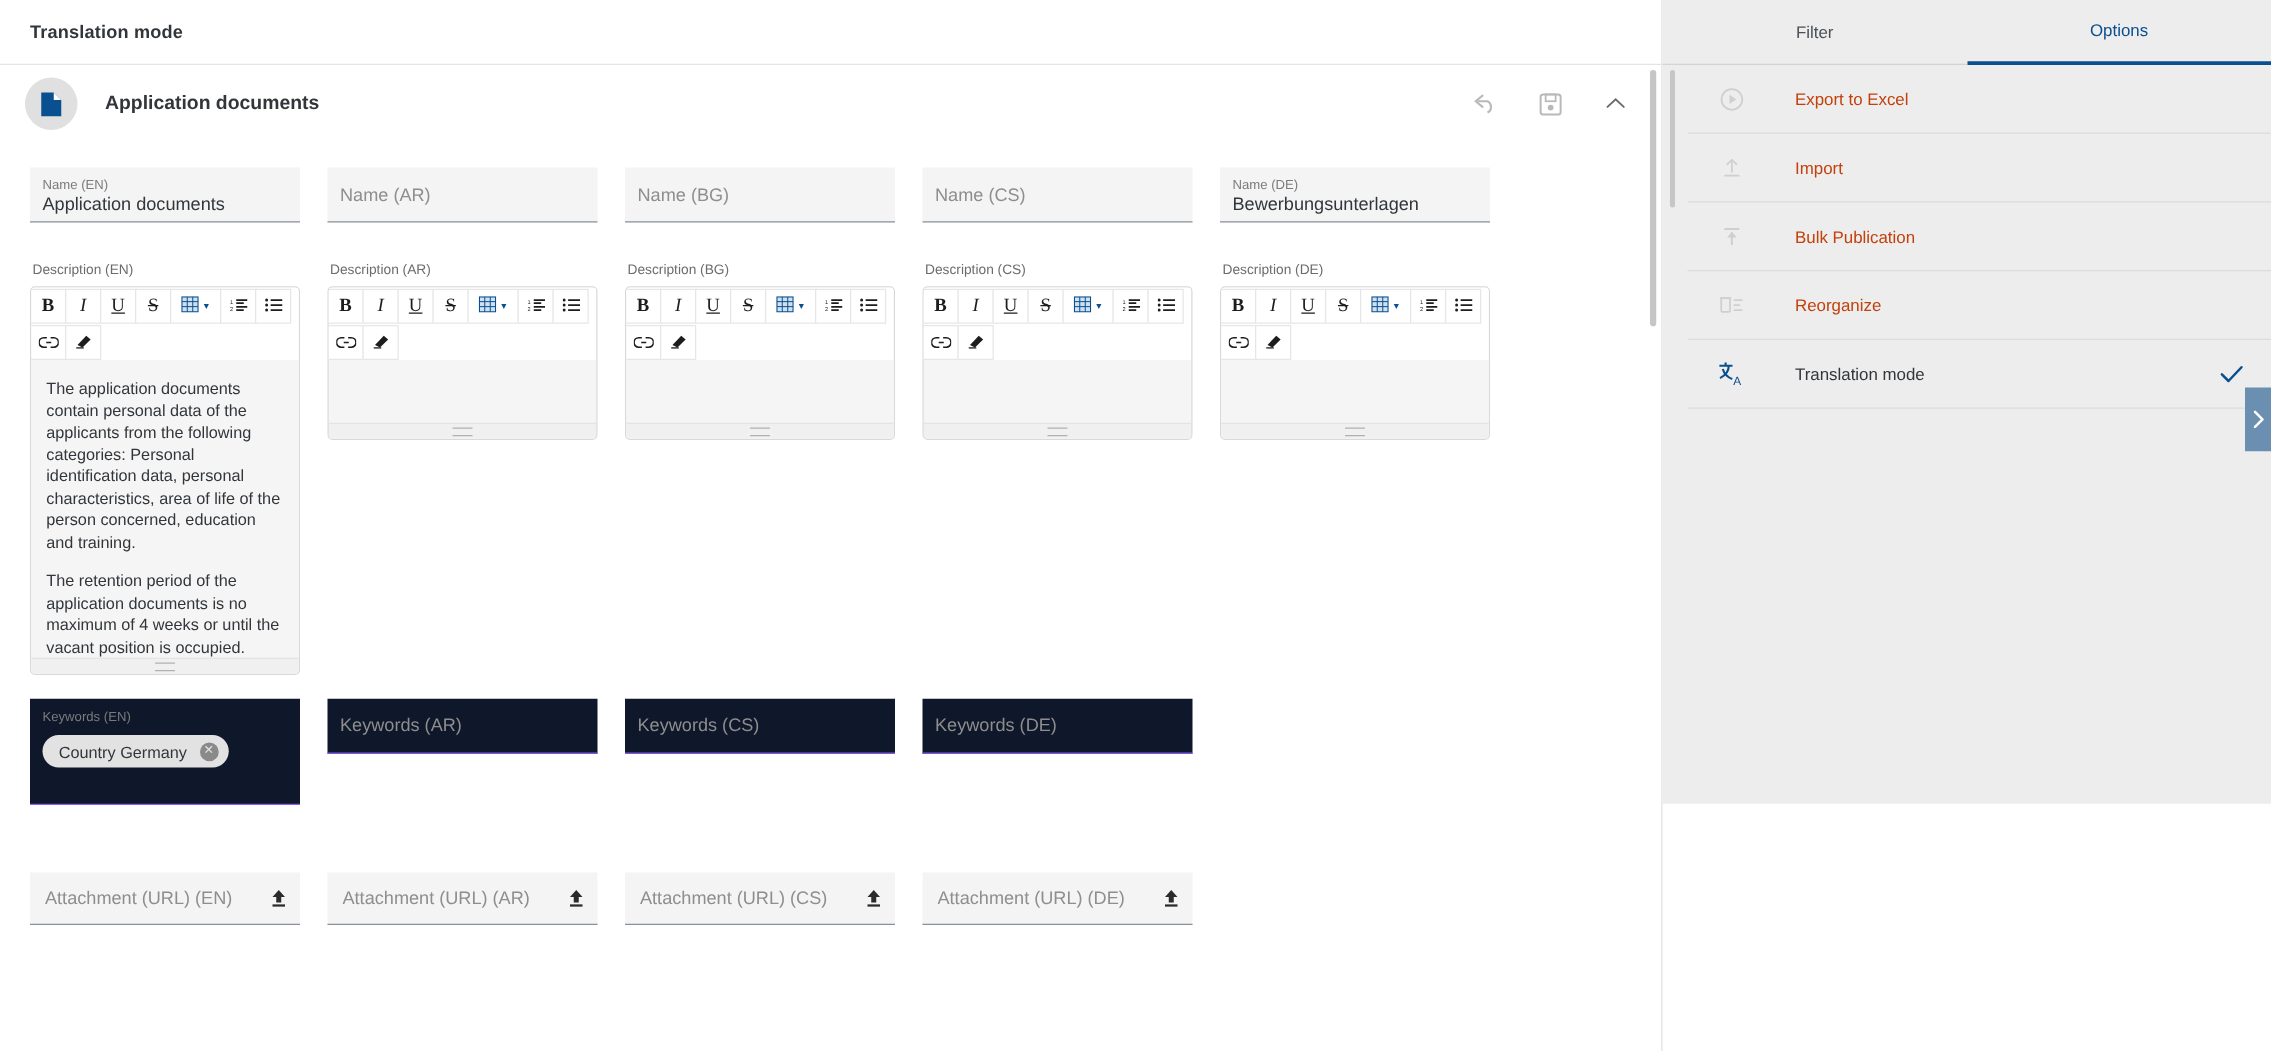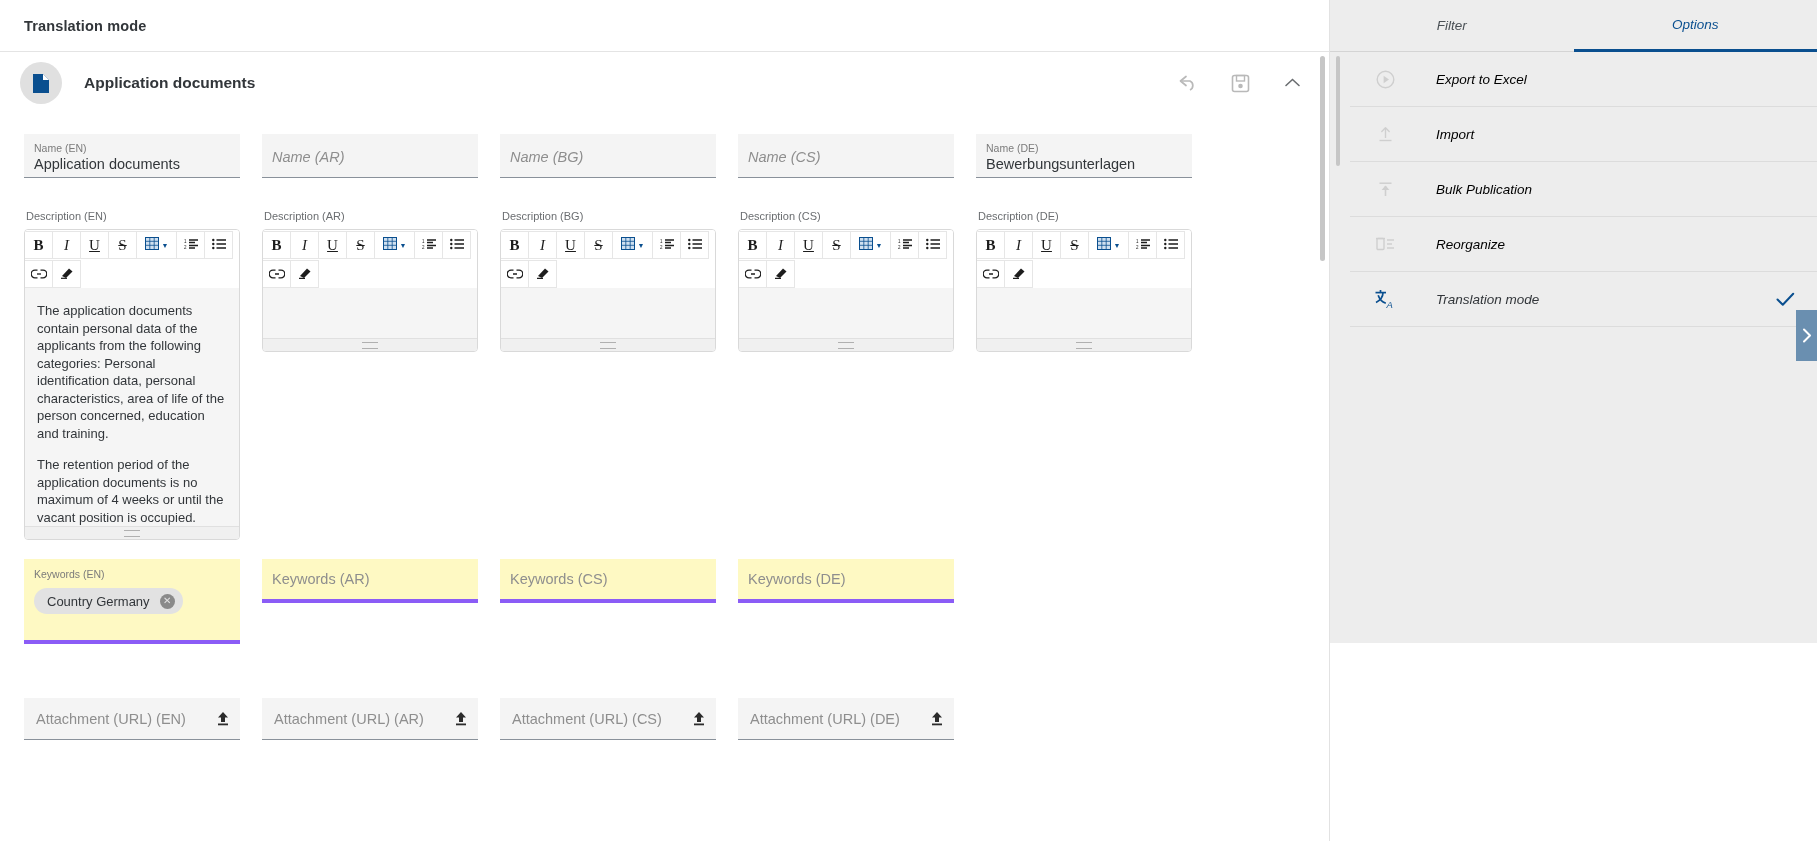--- a/index.html
+++ b/index.html
@@ -100,21 +100,21 @@
   .name-field {
     background: #f4f4f4;
     border-bottom: 1px solid #89919a;
     height: 44px;
     box-sizing: border-box;
     padding: 4px 10px 0 10px;
     display: flex;
     flex-direction: column;
     justify-content: center;
   }
-  .name-field.empty { justify-content: center; font-style: italic; }
+  .name-field.empty { justify-content: center; }
   .name-label {
     font-size: 10.5px;
     color: #7b7b7b;
     line-height: 13px;
   }
   .name-value {
     font-size: 14.5px;
     color: #32363a;
     line-height: 19px;
     white-space: nowrap;
@@ -189,22 +189,22 @@
     cursor: ns-resize;
   }
   .rte-resizer .grip {
     width: 16px; height: 5px;
     border-top: 1px solid #b0b0b0;
     border-bottom: 1px solid #b0b0b0;
   }
 
   
   .kw-field {
-    background: #fef9c3;
-    border-bottom: 4px solid #8b5cf6;
+    background: #0f172a;
+    border-bottom: 1px solid #8b5cf6;
     box-sizing: border-box;
     padding: 8px 10px 0 10px;
   }
   .kw-label {
     font-size: 10.5px;
     color: #7b7b7b;
     line-height: 14px;
     margin-bottom: 7px;
   }
   .kw-chip {
@@ -272,21 +272,20 @@
     border-radius: 3px;
     height: 205px;
   }
 
   
   .side {
     width: 487px;
     flex: 0 0 487px;
     background: #ededed;
     position: relative;
-    font-style: italic;
   }
   .side-tabs {
     display: flex;
     height: 52px;
   }
   .side-tab {
     flex: 1;
     display: flex;
     align-items: center;
     justify-content: center;
@@ -316,21 +315,21 @@
   .opt-icon {
     width: 26px;
     display: flex; align-items: center; justify-content: center;
     flex: 0 0 26px;
   }
   .opt-label {
     margin-left: 38px;
     font-size: 13.5px;
     color: #32363a;
   }
-  .opt-row.disabled .opt-label { color: #000000; }
+  .opt-row.disabled .opt-label { color: #c2410c; }
   .opt-check {
     margin-left: auto;
     display: flex;
     align-items: center;
   }
 
   
   .side-scroll {
     position: absolute;
     left: 6px;

